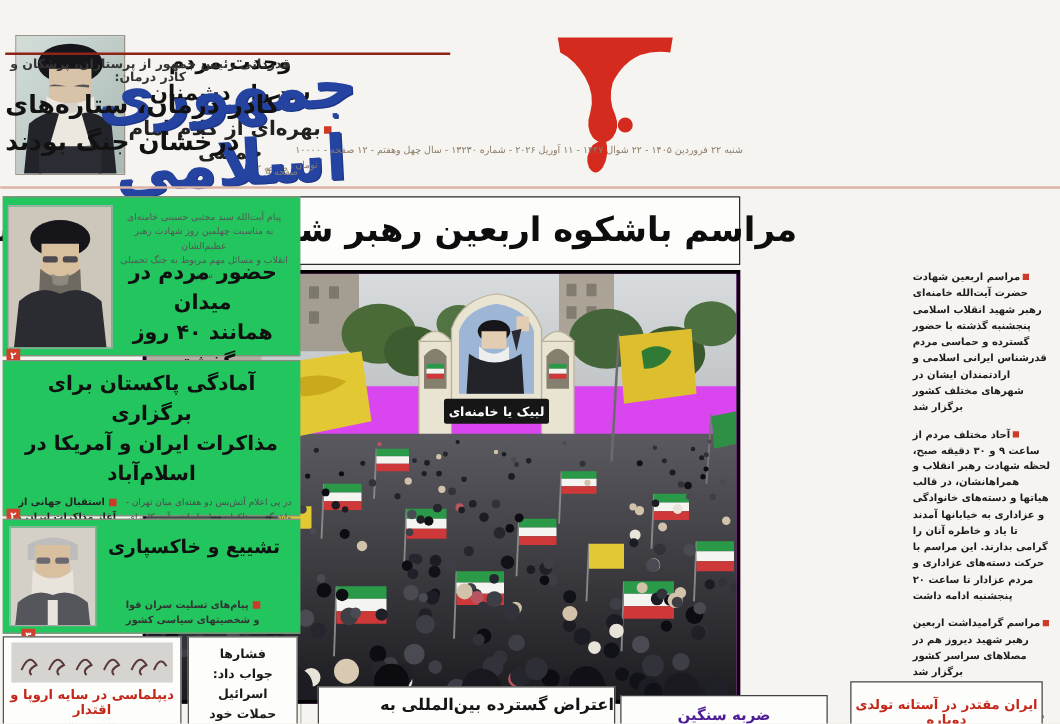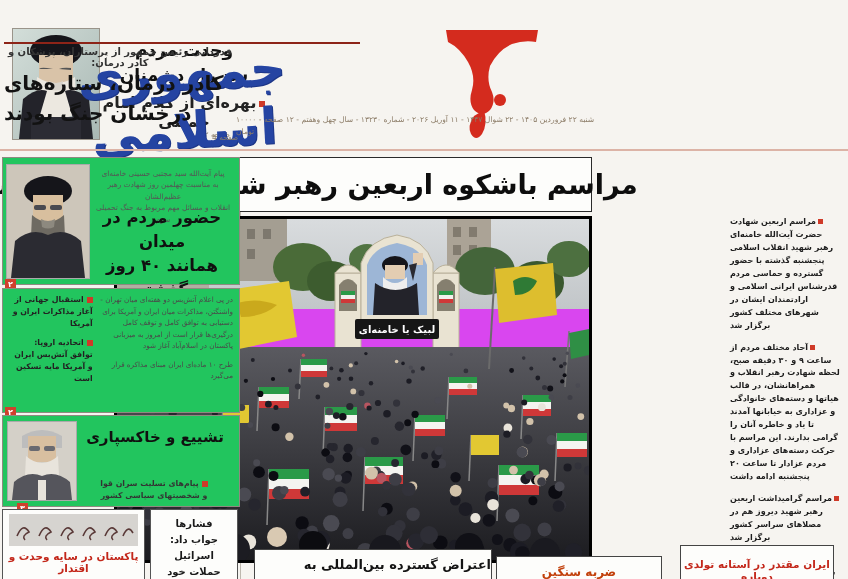--- a/index.html
+++ b/index.html
@@ -56,21 +56,21 @@
   
   #pressure-box{right:auto;left:150px;top:509px;width:86px;height:80px;border:1px solid #555;background:#fdfdfb;padding-top:6px;}
   #pressure-box .line{font-size:10px;font-weight:bold;color:#1a1a1a;text-align:center;line-height:1.6;}
   #diplomacy-box{right:auto;left:2px;top:509px;width:141px;height:80px;border:1px solid #555;background:#fdfdfb;}
   #sig-strip{width:129px;height:32px;margin:4px auto 0;background:#d6d4d0;overflow:hidden;}
   #diplo-headline{margin-top:4px;font-size:10.5px;font-weight:900;color:#c3271a;text-align:center;}
   #diplo-sub{margin-top:4px;font-size:6.5px;color:#8a8a8a;text-align:center;}
   #iran-box{right:14px;top:545px;width:152px;height:40px;border:1px solid #444;background:#fdfdfb;display:flex;align-items:center;justify-content:center;}
   #iran-box .t{font-size:10.5px;font-weight:900;color:#c3271a;text-align:center;padding-top:8px;}
   #strike-box{right:186px;top:556px;width:164px;height:30px;border:1px solid #444;background:#fdfdfb;}
-  #strike-box .t{font-size:12px;font-weight:900;color:#c2410c;text-align:center;padding-top:8px;}
+  #strike-box .t{font-size:12px;font-weight:900;color:#4c1d95;text-align:center;padding-top:8px;}
   #protest-box{right:356px;top:549px;width:236px;height:36px;border:1px solid #444;background:#fdfdfb;}
   #protest-box .t{font-size:13px;font-weight:900;color:#141414;text-align:right;padding-top:7px;}
   #vrule{left:240px;right:auto;top:157px;width:1px;height:422px;background:#bdb8ae;}
 </style>
 </head>
 <body>
 
 <div id="page">
 
   <div id="khomeini-box" class="abs">
@@ -585,20 +585,24 @@
     </div>
     <div class="hlines">
       <div class="line">حضور مردم در میدان</div>
       <div class="line">همانند ۴۰ روز گذشته</div>
       <div class="line">استمرار داشته باشد</div>
     </div>
     <div class="numsq" style="right:auto;left:226px;bottom:-6px;left:2px;">۲</div>
   </div>
 
   <div id="rc-box2" class="abs rc box">
+    <div class="hlines">
+      <div class="line">آمادگی پاکستان برای برگزاری</div>
+      <div class="line">مذاکرات ایران و آمریکا در اسلام‌آباد</div>
+    </div>
     <div class="cols">
       <div class="bodycol">
         <div>در پی اعلام آتش‌بس دو هفته‌ای میان تهران - واشنگتن، مذاکرات میان ایران و آمریکا برای دستیابی به توافق کامل و توقف کامل درگیری‌ها قرار است از امروز به میزبانی پاکستان در اسلام‌آباد آغاز شود</div>
         <div class="b2">طرح ۱۰ ماده‌ای ایران مبنای مذاکره قرار می‌گیرد</div>
       </div>
       <div class="subcol">
         <div class="si"><span class="redsq"></span><span>استقبال جهانی از آغاز مذاکرات ایران و آمریکا</span></div>
         <div class="si"><span class="redsq"></span><span>اتحادیه اروپا: توافق آتش‌بس ایران و آمریکا مایه تسکین است</span></div>
       </div>
     </div>
@@ -642,21 +646,21 @@
         <g stroke="#5a3a38" stroke-width="1.6" fill="none">
           <path d="M8 22 q6 -14 12 -4 q-8 4 -4 8"></path>
           <path d="M30 22 q6 -14 12 -4 q-8 4 -4 8"></path>
           <path d="M52 22 q6 -14 12 -4 q-8 4 -4 8"></path>
           <path d="M74 22 q6 -14 12 -4 q-8 4 -4 8"></path>
           <path d="M96 22 q6 -14 12 -4 q-8 4 -4 8"></path>
           <path d="M114 22 q5 -12 10 -3"></path>
         </g>
       </svg>
     </div>
-    <div id="diplo-headline">پاکستان در سایه وحدت و اقتدار</div>
+    <div id="diplo-headline">دیپلماسی در سایه اروپا و اقتدار</div>
     <div id="diplo-sub">بسم الله الرحمن الرحیم</div>
   </div>
 
   <div id="iran-box" class="abs">
     <div class="t">ایران مقتدر در آستانه تولدی دوباره</div>
   </div>
   <div id="strike-box" class="abs">
     <div class="t">ضربه سنگین</div>
   </div>
   <div id="protest-box" class="abs">

